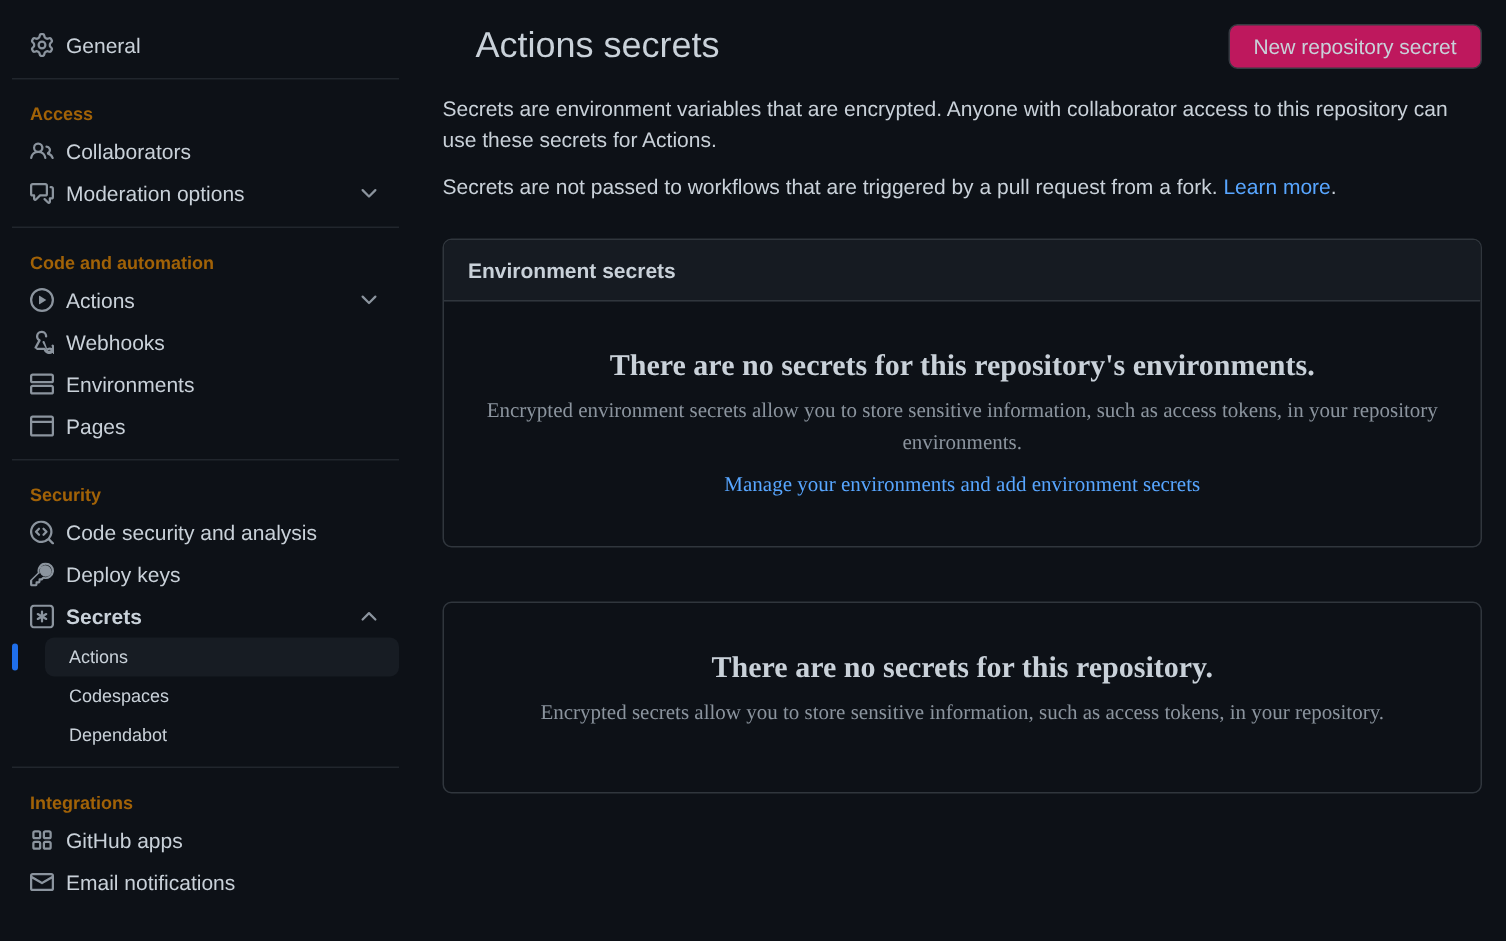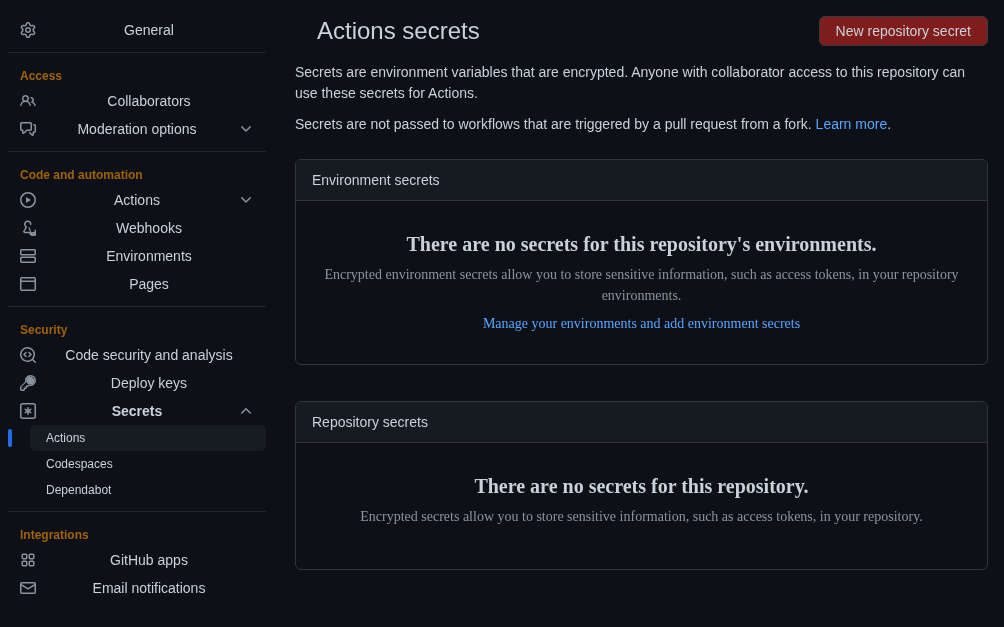--- a/index.html
+++ b/index.html
@@ -20,21 +20,20 @@
   overflow-y: auto;
 }
 .nav-item {
   display: flex;
   align-items: center;
   padding: 6px 12px;
   border-radius: 6px;
   cursor: pointer;
   gap: 8px;
   position: relative;
-  text-align: center;
 }
 .nav-item .icon { width: 16px; height: 16px; display: flex; align-items: center; justify-content: center; flex-shrink: 0; }
 .nav-item .icon svg { fill: #8b949e; }
 .nav-item .label { color: #c9d1d9; flex: 1; }
 .nav-item.bold .label { font-weight: 600; }
 .nav-item .chevron { width: 16px; height: 16px; display: flex; align-items: center; justify-content: center; }
 .nav-item .chevron svg { fill: #8b949e; }
 .nav-group-title {
   padding: 8px 12px 4px 12px;
   font-size: 12px;
@@ -80,21 +79,21 @@
   align-items: center;
   margin-bottom: 16px;
   margin-left: 22px;
 }
 .page-title {
   font-size: 24px;
   font-weight: 400;
   color: #c9d1d9;
 }
 .btn-primary {
-  background: #7f1d1d;
+  background: #be185d;
   border: 1px solid #363b42;
   color: #c9d1d9;
   padding: 6px 16px;
   border-radius: 6px;
   font-size: 14px;
   font-weight: 500;
   cursor: pointer;
 }
 .desc { color: #c9d1d9; line-height: 1.5; margin-bottom: 10px; }
 .desc strong { font-weight: 400; }
@@ -102,21 +101,21 @@
 .panel {
   border: 1px solid #30363d;
   border-radius: 6px;
   margin-top: 24px;
   overflow: hidden;
 }
 .panel-header {
   background: #161b22;
   padding: 12px 16px;
   border-bottom: 1px solid #30363d;
-  font-weight: 400;
+  font-weight: 700;
   color: #c9d1d9;
 }
 .panel-body {
   padding: 32px 24px;
   text-align: center;
   font-family: Liberation Serif, serif;
 }
 .empty-title {
   font-size: 20px;
   font-weight: 600;
@@ -287,19 +286,18 @@
   <div class="panel">
     <div class="panel-header">Environment secrets</div>
     <div class="panel-body">
       <div class="empty-title">There are no secrets for this repository's environments.</div>
       <div class="empty-desc">Encrypted environment secrets allow you to store sensitive information, such as access tokens, in your repository environments.</div>
       <a class="panel-link">Manage your environments and add environment secrets</a>
     </div>
   </div>
 
   <div class="panel" style="margin-top:36px;">
-    <div class="panel-header">Repository secrets</div>
     <div class="panel-body">
       <div class="empty-title">There are no secrets for this repository.</div>
       <div class="empty-desc">Encrypted secrets allow you to store sensitive information, such as access tokens, in your repository.</div>
     </div>
   </div>
 </main>
 
 </body></html>

